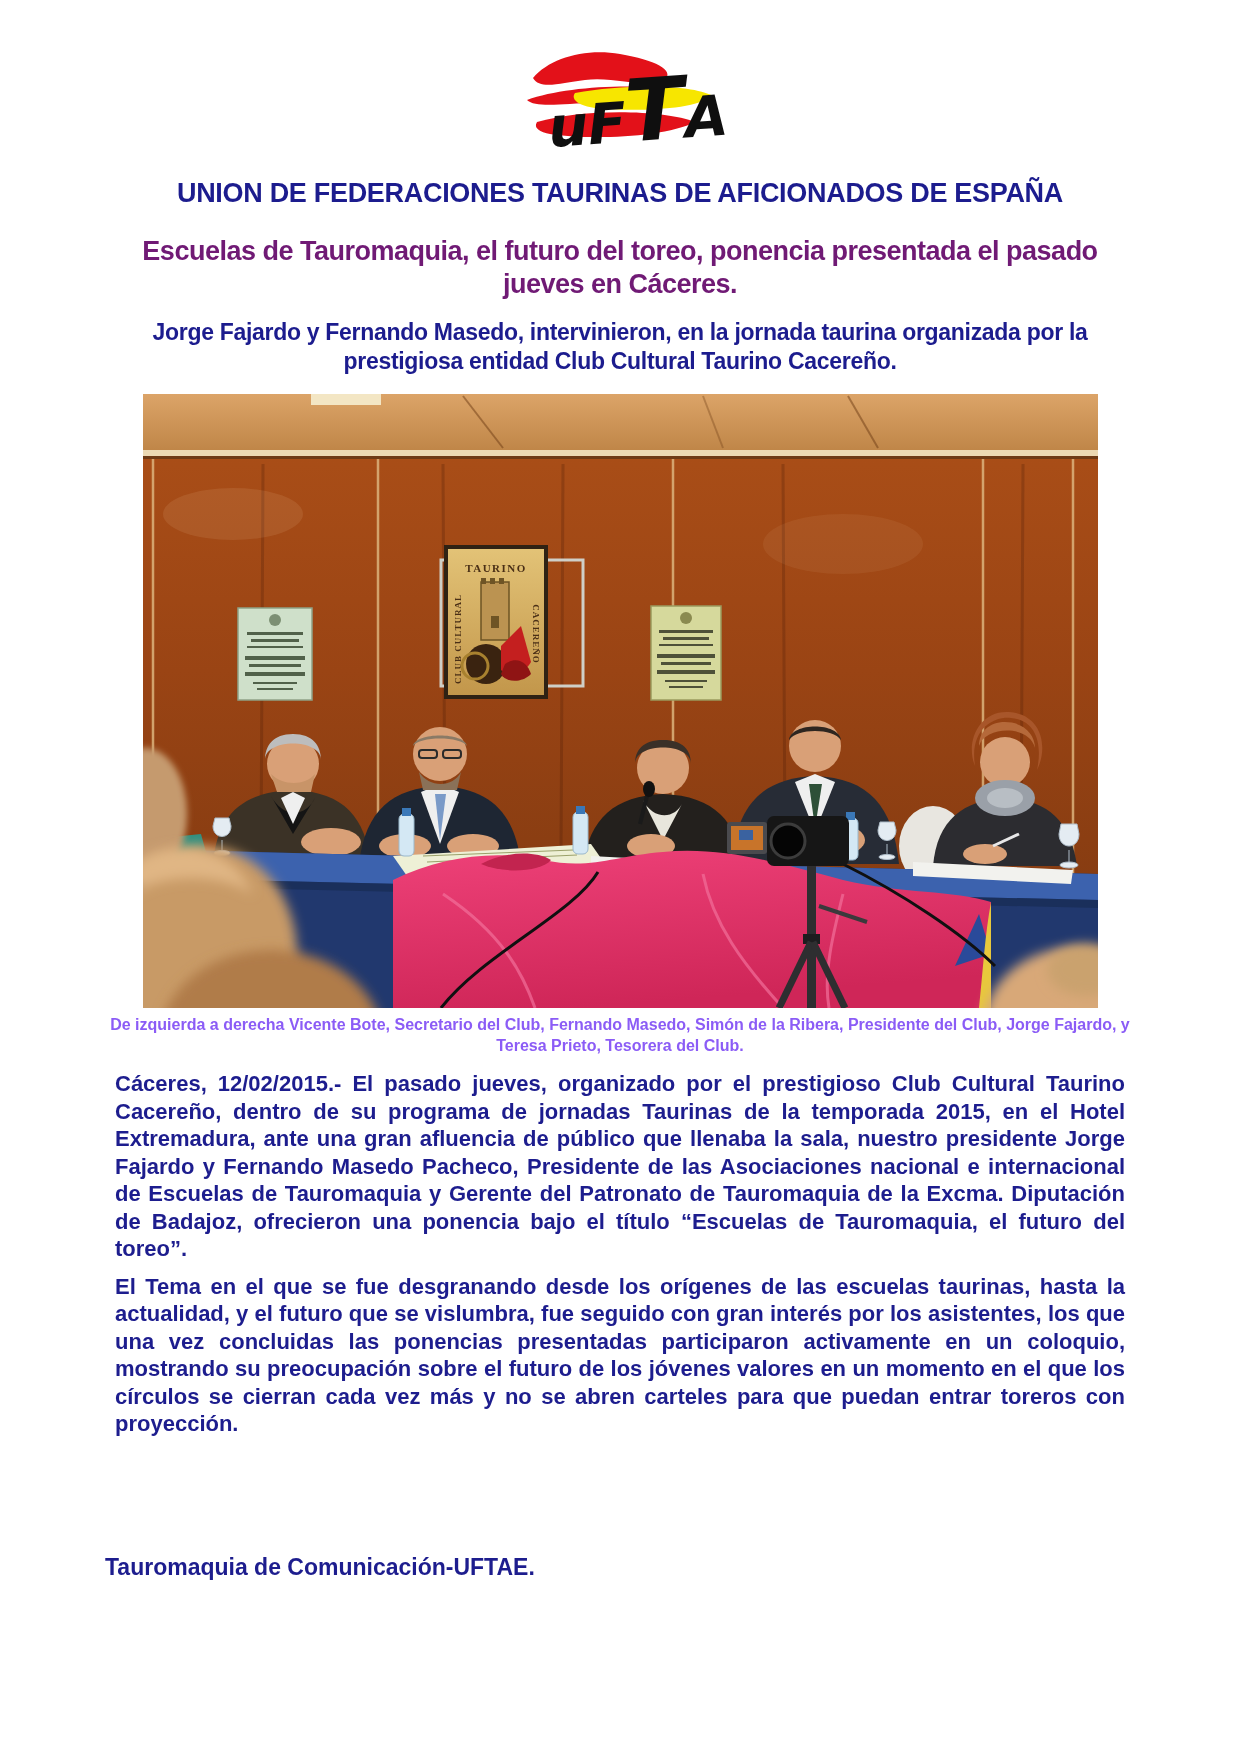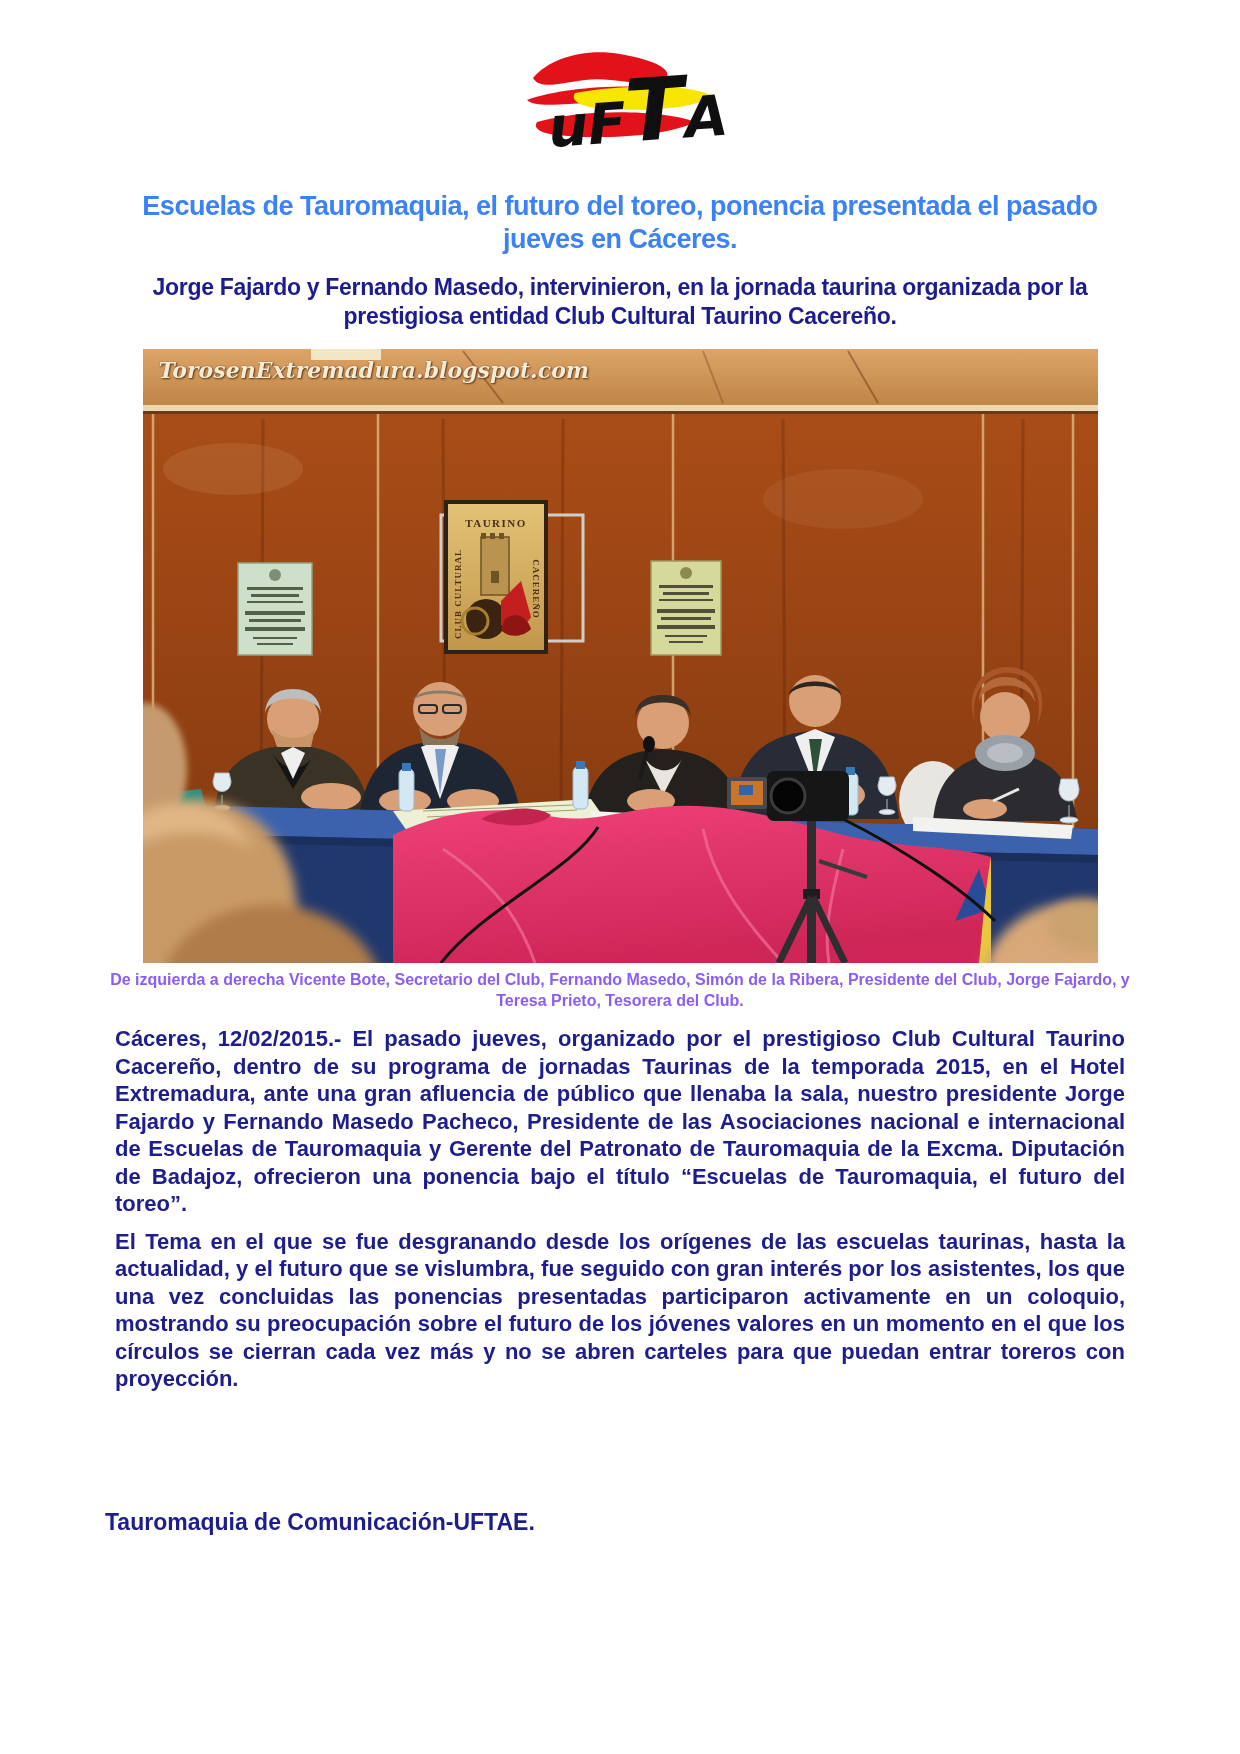--- a/index.html
+++ b/index.html
@@ -12,21 +12,21 @@
   }
   .logo-wrap{ text-align:center; padding-top:38px; }
   .org-title{
     margin:14px auto 0; text-align:center;
     font-size:27px; font-weight:bold; letter-spacing:-0.3px;
     color:#1c1c8e;
   }
   .headline{
     margin:26px auto 0; max-width:1040px; text-align:center;
     font-size:27px; line-height:33px; font-weight:bold; letter-spacing:-0.5px;
-    color:#3b82f6;
+    color:#701a75;
   }
   .subheadline{
     margin:17px auto 0; max-width:1040px; text-align:center;
     font-size:23px; line-height:29px; font-weight:bold; letter-spacing:-0.3px;
     color:#1c1c8e;
   }
   .photo-wrap{ width:955px; margin:18px auto 0; }
   .photo{
     position:relative; width:955px; height:614px; overflow:hidden;
     background:#8a3f12;
@@ -70,20 +70,21 @@
       <path d="M22,84 C70,70 150,72 180,84 C150,100 70,102 35,96 C25,94 18,90 22,84 Z" fill="#e31119"></path>
 
       <g transform="rotate(-4 105 70)">
         <text x="32" y="104" font-family="DejaVu Sans, sans-serif" font-weight="bold" font-style="italic" fill="#0f0f0f">
           <tspan font-size="56">uF</tspan><tspan font-size="86">T</tspan><tspan font-size="56">AE</tspan>
         </text>
       </g>
     </svg>
   </div>
 
+  <div class="org-title">UNION DE FEDERACIONES TAURINAS DE AFICIONADOS DE ESPAÑA</div>
   <div class="headline">Escuelas de Tauromaquia, el futuro del toreo, ponencia presentada el pasado jueves en Cáceres.</div>
   <div class="subheadline">Jorge Fajardo y Fernando Masedo, intervinieron, en la jornada taurina organizada por la prestigiosa entidad Club Cultural Taurino Cacereño.</div>
 
   <div class="photo-wrap">
     <div class="photo">
       <svg viewBox="0 0 955 614" preserveAspectRatio="none">
         <defs>
           <linearGradient id="wood" x1="0" y1="0" x2="0" y2="1">
             <stop offset="0" stop-color="#ad5018"></stop>
             <stop offset="0.45" stop-color="#9a4414"></stop>
@@ -327,21 +328,20 @@
         <g>
           <ellipse cx="2" cy="420" rx="42" ry="66" fill="#c59a6e" filter="url(#blur3)"></ellipse>
           <ellipse cx="62" cy="560" rx="92" ry="108" fill="#c89a66" filter="url(#blur6)"></ellipse>
           <path d="M-10,470 C30,440 90,452 110,500 C80,480 20,478 -10,500 Z" fill="#e0b684" filter="url(#blur6)"></path>
           <ellipse cx="128" cy="648" rx="112" ry="92" fill="#b07c4a" filter="url(#blur6)"></ellipse>
           <ellipse cx="930" cy="640" rx="92" ry="86" fill="#d8a878" filter="url(#blur6)"></ellipse>
           <ellipse cx="944" cy="576" rx="40" ry="26" fill="#caa26e" filter="url(#blur6)"></ellipse>
         </g>
       </svg>
 
-      <div class="watermark">TorosenExtremadura.blogspot.com</div>
     </div>
   </div>
 
   <div class="caption">De izquierda a derecha Vicente Bote, Secretario del Club, Fernando Masedo, Simón de la Ribera, Presidente del Club, Jorge Fajardo, y Teresa Prieto, Tesorera del Club.</div>
 
   <div class="article">
     <p>Cáceres, 12/02/2015.- El pasado jueves, organizado por el prestigioso Club Cultural Taurino Cacereño, dentro de su programa de jornadas Taurinas de la temporada 2015, en el Hotel Extremadura, ante una gran afluencia de público que llenaba la sala, nuestro presidente Jorge Fajardo y Fernando Masedo Pacheco, Presidente de las Asociaciones nacional e internacional de Escuelas de Tauromaquia y Gerente del Patronato de Tauromaquia de la Excma. Diputación de Badajoz, ofrecieron una ponencia bajo el título “Escuelas de Tauromaquia, el futuro del toreo”.</p>
     <p>El Tema en el que se fue desgranando desde los orígenes de las escuelas taurinas, hasta la actualidad, y el futuro que se vislumbra, fue seguido con gran interés por los asistentes,  los que una vez concluidas las ponencias presentadas participaron activamente en un coloquio, mostrando su preocupación sobre el futuro de los jóvenes valores en un momento en el que los círculos se cierran cada vez más y no se abren carteles para que puedan entrar toreros con proyección.</p>
   </div>
 

